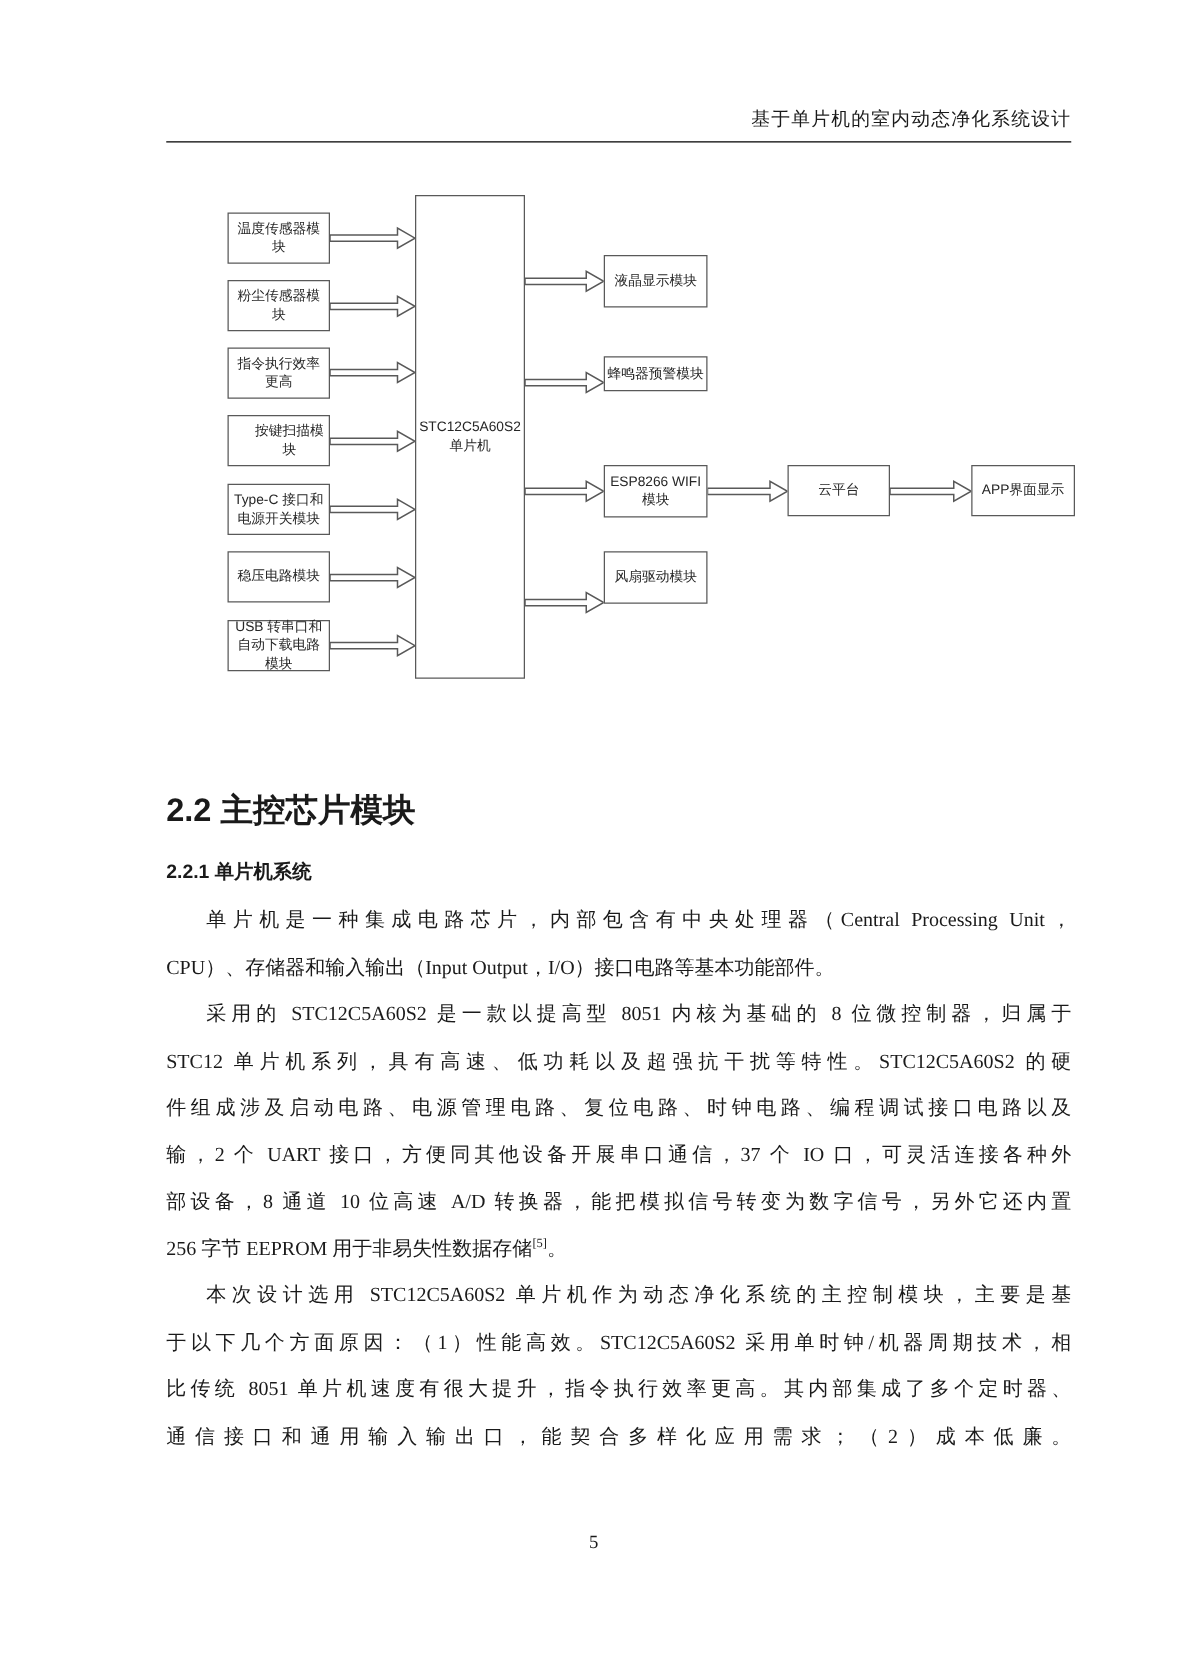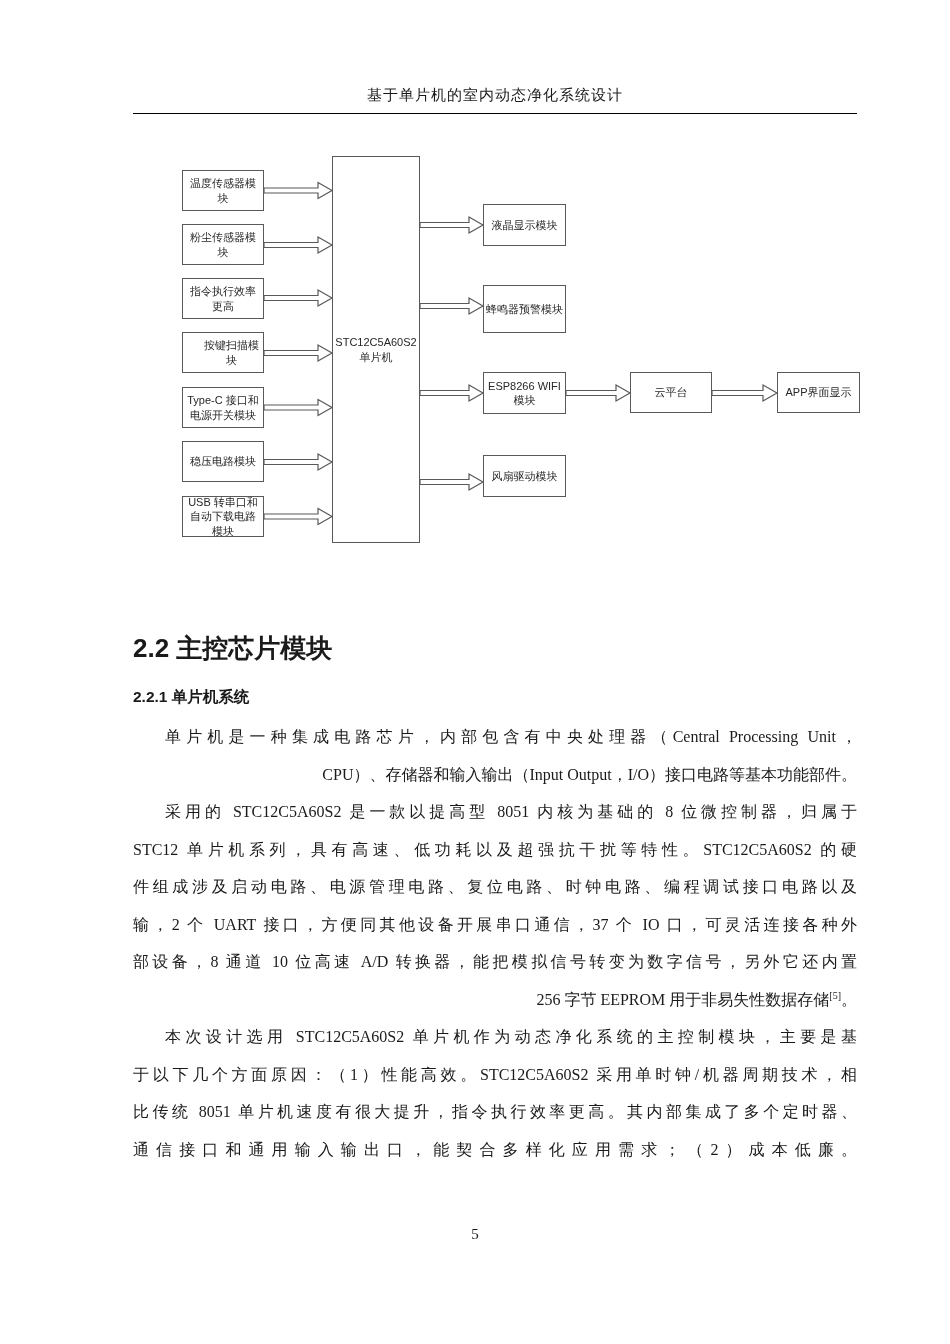--- a/index.html
+++ b/index.html
@@ -1,20 +1,20 @@
 <!DOCTYPE html>
 <html><head>
 <meta charset="utf-8">
 <style>
   html,body{margin:0;padding:0;background:#fff;}
   .page{position:relative;width:950px;height:1344px;background:#fff;overflow:hidden;
         font-family:"Liberation Serif","DejaVu Serif",serif;color:#1a1a1a;}
 
   
-  .hdr{position:absolute;left:133px;top:86px;width:724px;text-align:center;
+  .hdr{position:absolute;left:133px;top:86px;width:724px;text-align:right;
        font-size:15px;letter-spacing:1px;}
   .hdr-rule{position:absolute;left:133px;top:113px;width:724px;height:0;
        border-top:1.6px solid #000;}
 
   
   .diag{position:absolute;left:0;top:0;width:950px;height:560px;}
   .dbox{position:absolute;box-sizing:border-box;border:1px solid #595959;background:#fff;
         display:flex;align-items:center;justify-content:center;text-align:center;
         font-family:"Liberation Sans","DejaVu Sans",sans-serif;font-size:11px;
         line-height:1.3;color:#262626;padding:2px 2px;word-break:break-all;}
@@ -25,21 +25,21 @@
        font-family:"Liberation Sans","DejaVu Sans",sans-serif;font-weight:bold;font-size:15px;}
   .h2{position:absolute;left:133px;top:631px;font-family:"Liberation Sans","DejaVu Sans",sans-serif;
        font-weight:bold;font-size:26px;}
   .h3{position:absolute;left:133px;top:687px;font-family:"Liberation Sans","DejaVu Sans",sans-serif;
        font-weight:bold;font-size:15.5px;}
 
   
   .bodytxt{position:absolute;left:133px;top:718px;width:724px;font-size:16px;}
   .bline{height:37.5px;line-height:37.5px;white-space:nowrap;}
   .bline.full{white-space:normal;text-align:justify;text-align-last:justify;}
-  .bline.left{text-align:right;}
+  .bline.left{text-align:left;}
   .bline.indent{padding-left:32px;}
   .bline.full.indent{width:692px;}
   sup{font-size:10px;vertical-align:super;line-height:0;}
 
   
   .pgnum{position:absolute;left:0;top:1226px;width:950px;text-align:center;font-size:15px;}
 </style>
 </head>
 <body>
 
@@ -72,23 +72,23 @@
     <div class="dbox" style="left:182px;top:224px;width:82px;height:41px;">粉尘传感器模块</div>
     <div class="dbox" style="left:182px;top:278px;width:82px;height:41px;">指令执行效率更高</div>
     <div class="dbox" style="left:182px;top:332px;width:82px;height:41px;padding-left:19px;">按键扫描模块</div>
     <div class="dbox" style="left:182px;top:387px;width:82px;height:41px;">Type-C 接口和电源开关模块</div>
     <div class="dbox" style="left:182px;top:441px;width:82px;height:41px;">稳压电路模块</div>
     <div class="dbox" style="left:182px;top:496px;width:82px;height:41px;">USB 转串口和自动下载电路模块</div>
 
     <div class="dbox" style="left:332px;top:156px;width:88px;height:387px;">STC12C5A60S2 单片机</div>
 
     <div class="dbox" style="left:483px;top:204px;width:83px;height:42px;">液晶显示模块</div>
-    <div class="dbox" style="left:483px;top:285px;width:83px;height:48px;font-family:Liberation Serif, serif;">蜂鸣器预警模块</div>
+    <div class="dbox" style="left:483px;top:285px;width:83px;height:28px;font-family:Liberation Serif, serif;">蜂鸣器预警模块</div>
     <div class="dbox" style="left:483px;top:372px;width:83px;height:42px;">ESP8266 WIFI 模块</div>
-    <div class="dbox" style="left:483px;top:455px;width:83px;height:42px;">风扇驱动模块</div>
+    <div class="dbox" style="left:483px;top:441px;width:83px;height:42px;">风扇驱动模块</div>
 
     <div class="dbox" style="left:630px;top:372px;width:82px;height:41px;">云平台</div>
     <div class="dbox" style="left:777px;top:372px;width:83px;height:41px;">APP界面显示</div>
   </div>
 
 
   <div class="h2">2.2 主控芯片模块</div>
   <div class="h3">2.2.1 单片机系统</div>
 
   <div class="bodytxt">

